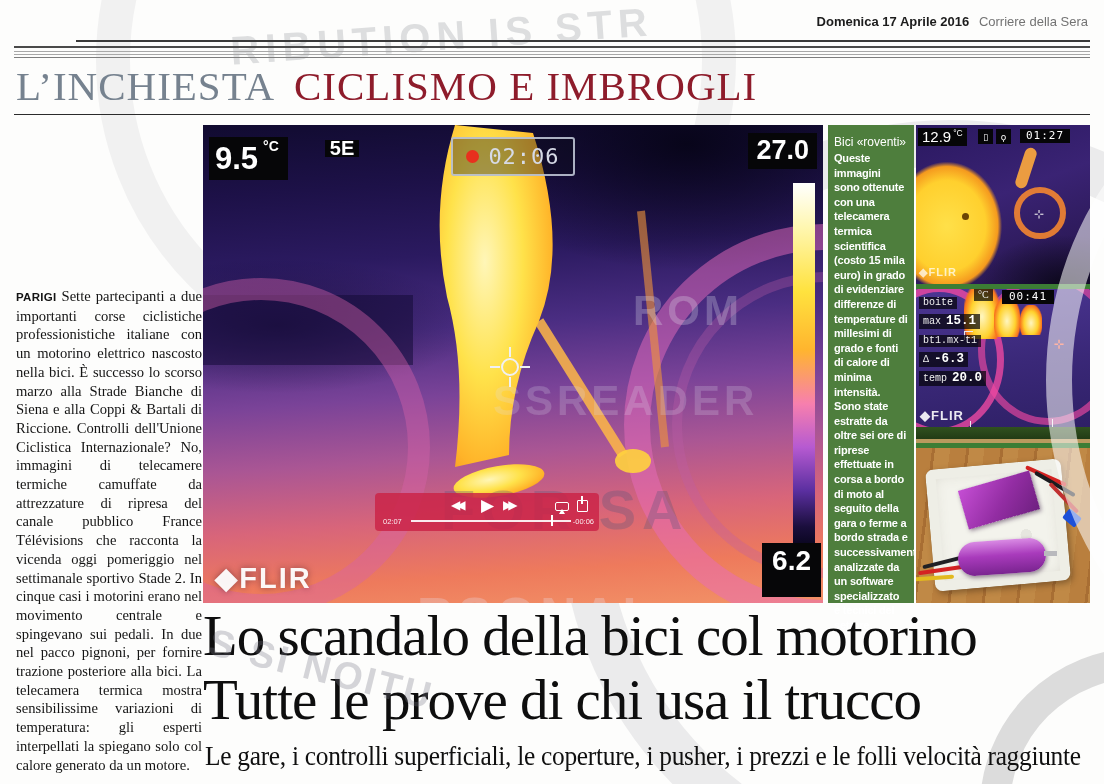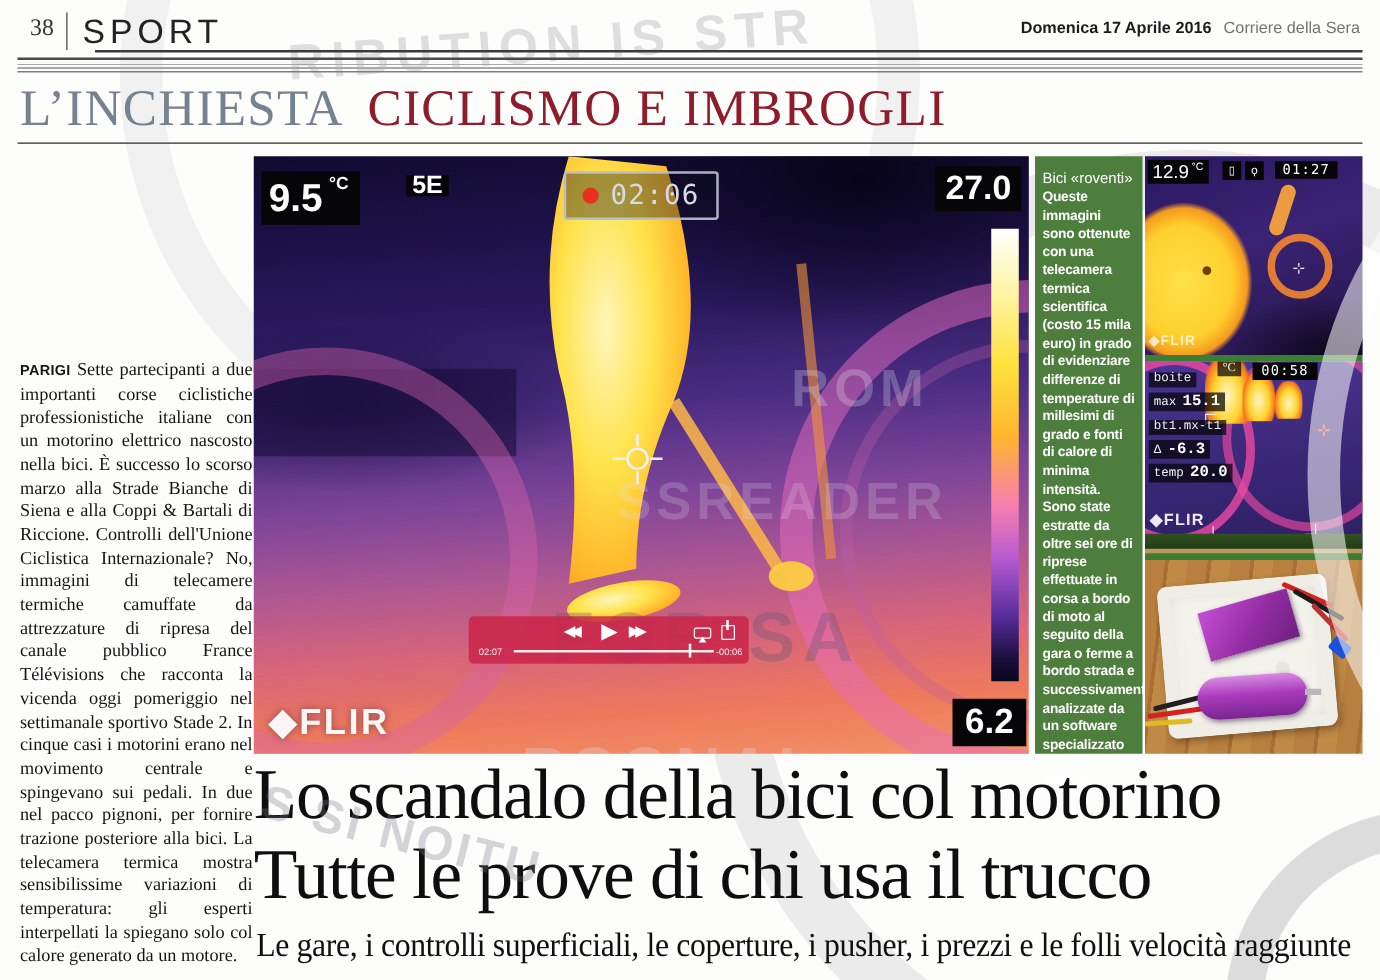--- a/index.html
+++ b/index.html
@@ -38,21 +38,21 @@
   .mainimg svg.art { position:absolute; inset:0; }
   .osd-box { position:absolute; background:#060608; color:#fff; font-family:"Liberation Sans", sans-serif; font-weight:700; }
   .temp-main { left:6px; top:12px; padding:1px 9px 3px 6px; font-size:31px; }
   .temp-main sup { font-size:14px; vertical-align:18px; font-weight:700; margin-left:5px; }
   .badge-se { left:122px; top:15px; width:34px; height:17px; font-size:20px; display:flex; align-items:center; justify-content:center; }
   .rec-chip { position:absolute; left:248px; top:12px; width:124px; height:39px; border:2px solid rgba(190,196,212,.9); border-radius:3px;
     background:rgba(14,14,26,.38); display:flex; align-items:center; justify-content:center; gap:9px; }
   .rec-dot { width:13px; height:13px; border-radius:50%; background:#e8301e; }
   .rec-time { font-family:"DejaVu Sans Mono", monospace; font-size:22px; color:#d6dae6; letter-spacing:1px; }
   .temp-hi { right:6px; top:8px; padding:2px 8px 3px; font-size:27px; }
-  .temp-lo { right:2px; bottom:6px; padding:2px 10px 4px; font-size:28px; }
+  .temp-lo { right:2px; bottom:6px; padding:2px 10px 20px; font-size:28px; }
   .scalebar { position:absolute; left:590px; top:58px; width:22px; height:362px;
     background:linear-gradient(#ffffff, #fff7b2 12%, #ffe23e 30%, #ffb52e 46%, #f77fae 61%, #b65ad1 73%, #5b2fa0 85%, #1a0e3c 95%, #0a0620); }
   .flir-main { position:absolute; left:12px; bottom:8px; color:rgba(255,255,255,.95);
     font-family:"Liberation Sans", sans-serif; font-weight:700; font-size:29px; letter-spacing:2px; text-shadow:0 0 6px rgba(60,20,40,.5); }
   .flir-sm { position:absolute; color:rgba(255,255,255,.9); font-family:"Liberation Sans", sans-serif; font-weight:700; font-size:13px; letter-spacing:1px; }
   .xh { position:absolute; left:490px; top:352px; width:40px; height:40px; }
   .mainimg .xh { left:287px; top:222px; }
   .xh .ring { position:absolute; left:11px; top:11px; width:18px; height:18px; border:2.5px solid #f0f0f4; border-radius:50%; }
   .xh .tick { position:absolute; background:#f0f0f4; }
   .xh .t-n { left:19px; top:0; width:2px; height:10px; }
@@ -160,25 +160,20 @@
 </head>
 <body>
 
 <div id="page">
 
   <div class="wm-circle wmc1"></div>
   <div class="wm-circle wmc2"></div>
   <div class="wm-circle wmc4"></div>
   <div class="wm wm-arc">RIBUTION IS STR</div>
 
-  <div class="hdr-left">
-    <span class="page-num">38</span>
-    <span class="hdr-bar"></span>
-    <span class="section-name">SPORT</span>
-  </div>
   <div class="hdr-right">
     <span class="hdr-date">Domenica 17 Aprile 2016</span>
     <span class="hdr-paper">Corriere della Sera</span>
   </div>
   <div class="rule-a"></div>
   <div class="rule-multi"></div>
 
   <div class="kicker">
     <span class="lbl">L’INCHIESTA</span>
     <span class="ttl">CICLISMO E IMBROGLI</span>
@@ -283,21 +278,21 @@
     <div class="cornermark cm3"></div>
     <span class="mini-x">⊹</span>
     <div class="t2-rows">
       <div class="t2-row"><span class="chip">boite</span></div>
       <div class="t2-row"><span class="chip"><span>max</span><b>15.1</b></span></div>
       <div class="t2-row"><span class="chip">bt1.mx-t1</span></div>
       <div class="t2-row"><span class="chip"><span>Δ</span><b>-6.3</b></span></div>
       <div class="t2-row"><span class="chip"><span>temp</span><b>20.0</b></span></div>
     </div>
     <div class="chip-c">°C</div>
-    <div class="r2-time">00:58</div>
+    <div class="r2-time">00:41</div>
     <div class="flir-sm"><span>◆</span><span>FLIR</span></div>
     <div class="grass"></div>
   </div>
   <div class="rsep s2"></div>
 
   <div class="rimg r3">
     <div class="foam"></div>
     <div class="wire w-red1"></div>
     <div class="wire w-blk1"></div>
     <div class="wire w-red2"></div>

